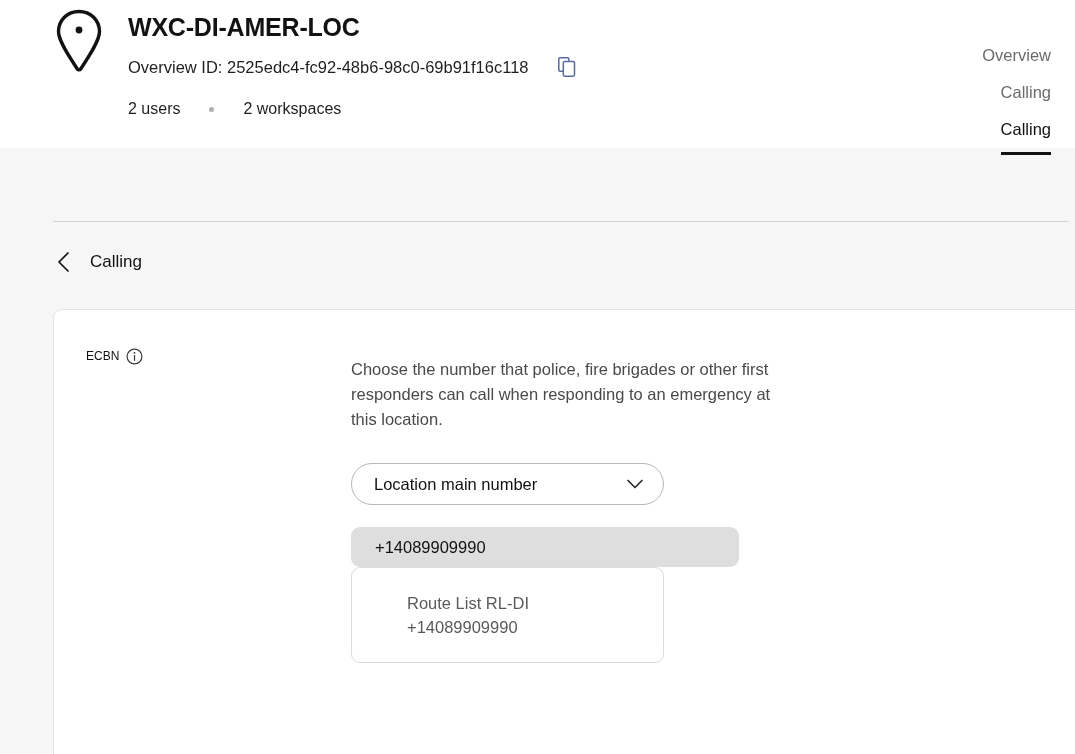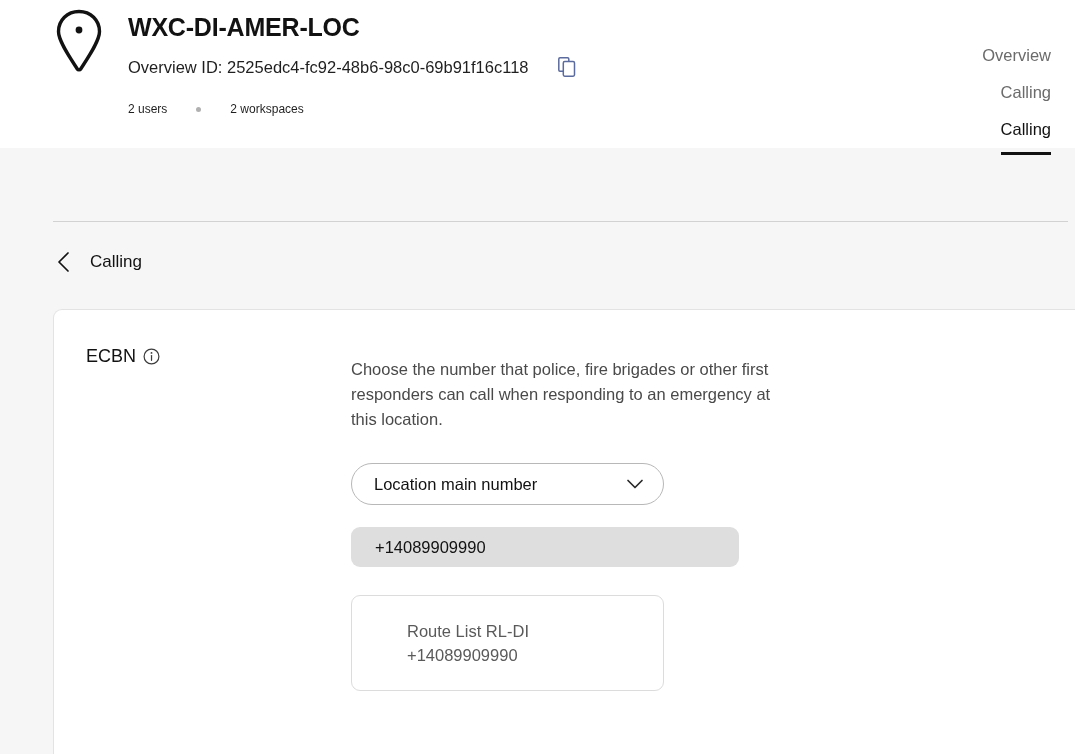--- a/index.html
+++ b/index.html
@@ -85,21 +85,21 @@
     cursor: pointer;
     background: transparent;
     border: none;
   }
 
   .meta-row {
     display: flex;
     align-items: center;
     margin-top: 20px;
     height: 22px;
-    font-size: 12px;
+    font-size: 16px;
     color: #1f1f1f;
   }
 
   .meta-dot {
     width: 5px;
     height: 5px;
     border-radius: 50%;
     background: #b0b0b0;
     margin: 0 29px;
     flex: 0 0 auto;
@@ -201,21 +201,21 @@
   .section-label-col {
     width: 297px;
     flex: 0 0 auto;
     padding-left: 32px;
   }
 
   .section-title {
     display: flex;
     align-items: center;
     gap: 7px;
-    font-size: 18px;
+    font-size: 12px;
     color: #121212;
     line-height: 24px;
   }
 
   .info-icon {
     width: 17px;
     height: 17px;
     flex: 0 0 auto;
     display: inline-flex;
     align-items: center;
@@ -273,21 +273,20 @@
     background: #dedede;
     border-radius: 9px;
     display: flex;
     align-items: center;
     padding-left: 24px;
     font-size: 16.5px;
     color: #121212;
   }
 
   .route-card {
-    margin-top: 28px;
     width: 313px;
     height: 96px;
     border: 1px solid #dcdcdc;
     border-radius: 9px;
     background: #ffffff;
     display: flex;
     flex-direction: column;
     justify-content: center;
     padding-left: 55px;
   }

